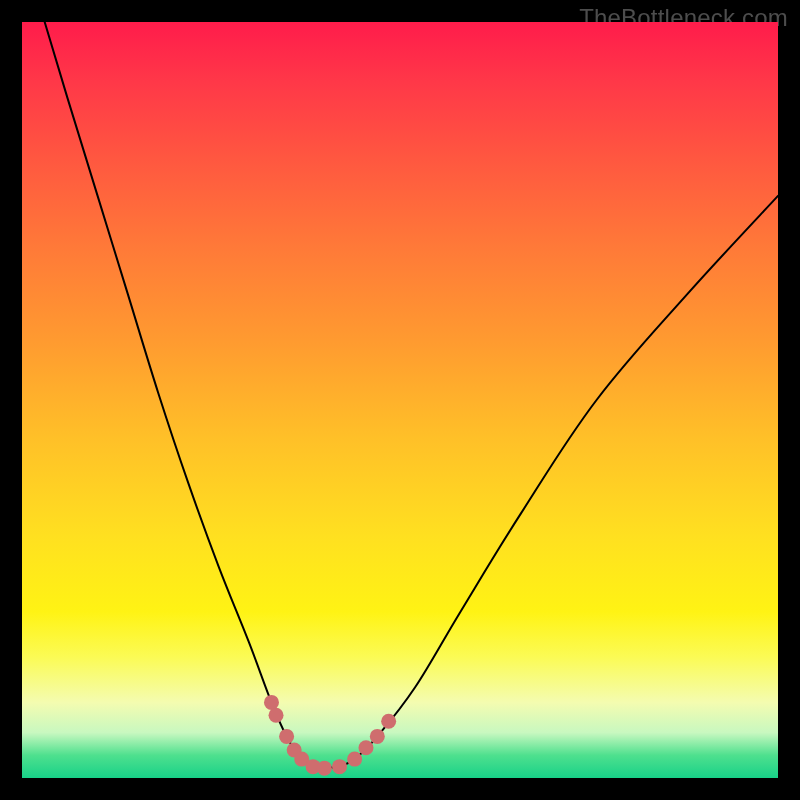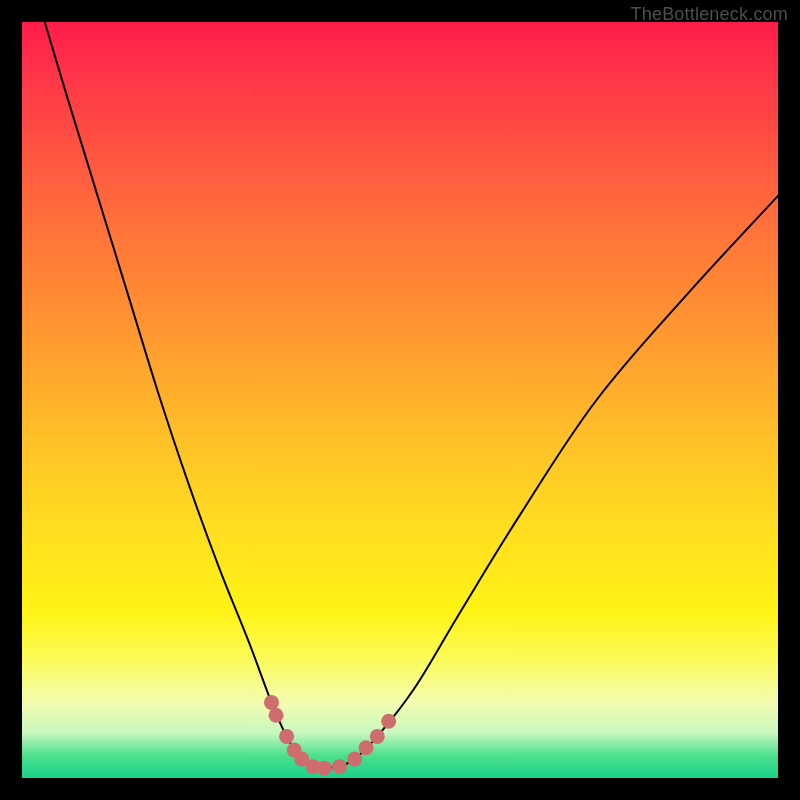--- a/index.html
+++ b/index.html
@@ -31,21 +31,21 @@
       #c8f8c0 94%,
       #4ee08e 97%,
       #18d188 100%
     );
   }
   .watermark {
     position: absolute;
     top: 4px;
     right: 12px;
     color: #4d4d4d;
-    font-size: 18px;
+    font-size: 24px;
     font-weight: 500;
     letter-spacing: 0.2px;
   }
   svg.curves {
     position: absolute;
     left: 0;
     top: 0;
     width: 756px;
     height: 756px;
     pointer-events: none;

